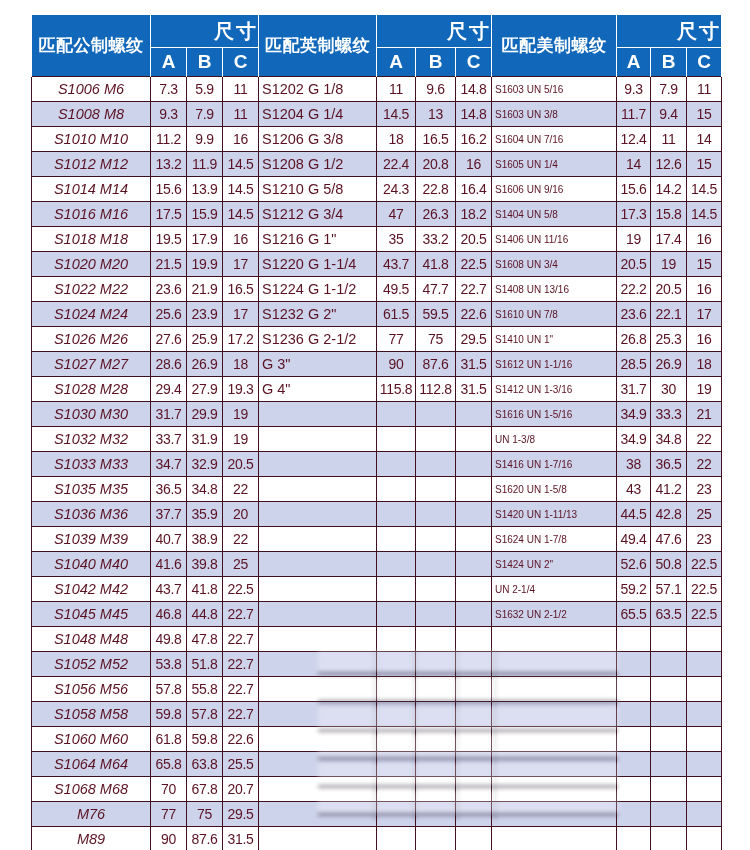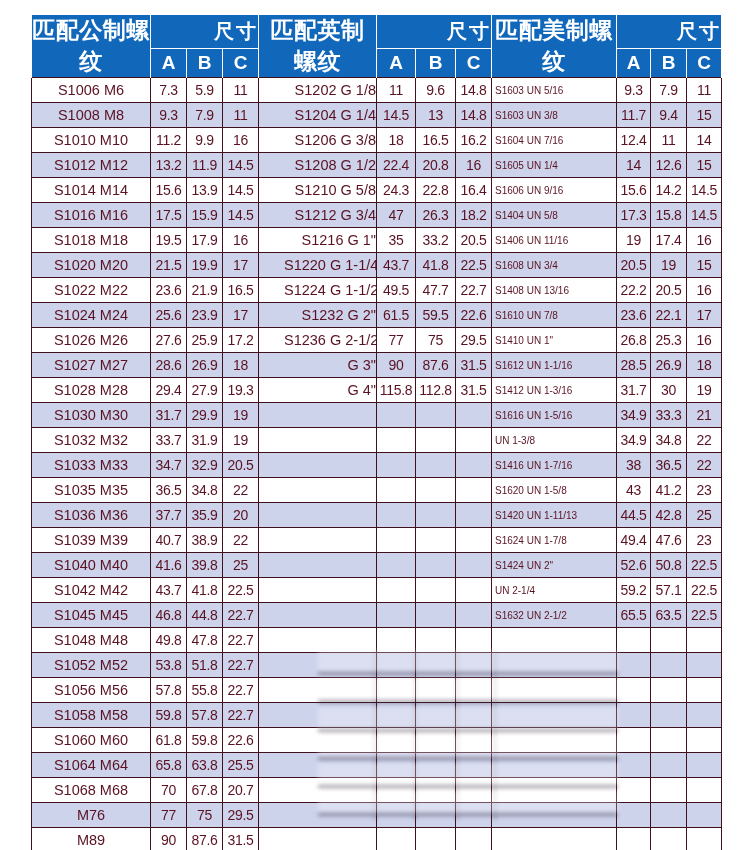--- a/index.html
+++ b/index.html
@@ -13,35 +13,35 @@
     border-collapse:collapse;table-layout:fixed;
   }
   
   thead th{
     background:var(--header-bg,#1168ba);
     color:#ffffff;font-weight:bold;text-align:center;vertical-align:middle;
     border:1px solid #ffffff;border-bottom:none;padding:0;
   }
   tr.hdr-top{height:33px;}
   tr.hdr-cols{height:29px;}
-  th.grp-label{font-size:23px;letter-spacing:0.5px;}
+  th.grp-label{font-size:17px;letter-spacing:0.5px;}
   th.size-label{font-size:20px;letter-spacing:2px;text-align:right;}
   tr.hdr-cols th{font-size:19px;}
   
   tbody td{
     border:1px solid var(--border,#40101f);
     color:var(--text,#5a1222);
     font-size:14.5px;text-align:center;vertical-align:middle;
     padding:0;white-space:nowrap;overflow:hidden;
     background:#ffffff;height:24px;
   }
   tbody tr.striped td{background:var(--stripe,#cdd3eb);}
   td.lbl{font-size:14.5px;}
-  td.lbl.g0{text-align:center;}
-  td.lbl.g1{text-align:right;padding-left:25px;}
+  td.lbl.g0{text-align:center;font-style:italic;}
+  td.lbl.g1{text-align:left;padding-left:3px;}
   td.lbl.g2{text-align:left;padding-left:3px;font-size:10px;}
   td.num{font-size:14px;letter-spacing:-0.3px;}
   
   .ghost{
     position:absolute;left:318px;top:650px;width:300px;height:170px;
     pointer-events:none;
     background:
       repeating-linear-gradient(to bottom,
         rgba(255,255,255,0.55) 0px, rgba(255,255,255,0.55) 22px,
         rgba(25,12,35,0.85) 22px, rgba(25,12,35,0.85) 25px,

